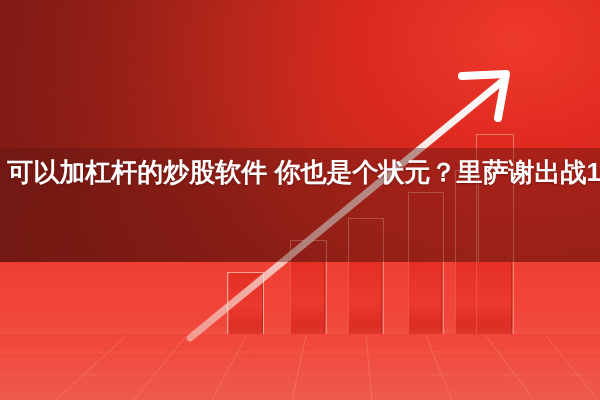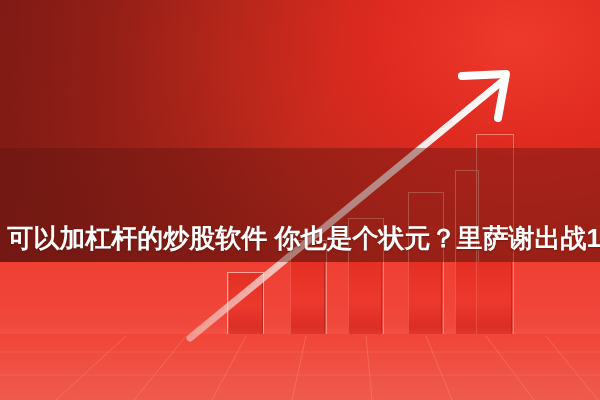--- a/index.html
+++ b/index.html
@@ -100,21 +100,21 @@
     height: 114px;
     background: rgba(96,22,16,0.42);
   }
   .headline {
     position: absolute;
     left: 8px; right: 0;
     top: 152px;
     height: 106px;
     display: flex;
     flex-direction: column;
-    justify-content: flex-end;
+    justify-content: flex-start;
     align-items: center;
     text-align: center;
     color: #ffffff;
     font-weight: bold;
     font-size: 26px;
     line-height: 40px;
     letter-spacing: 0px;
     text-shadow: 0 1px 2px rgba(80,12,8,0.55);
     white-space: nowrap;
   }

